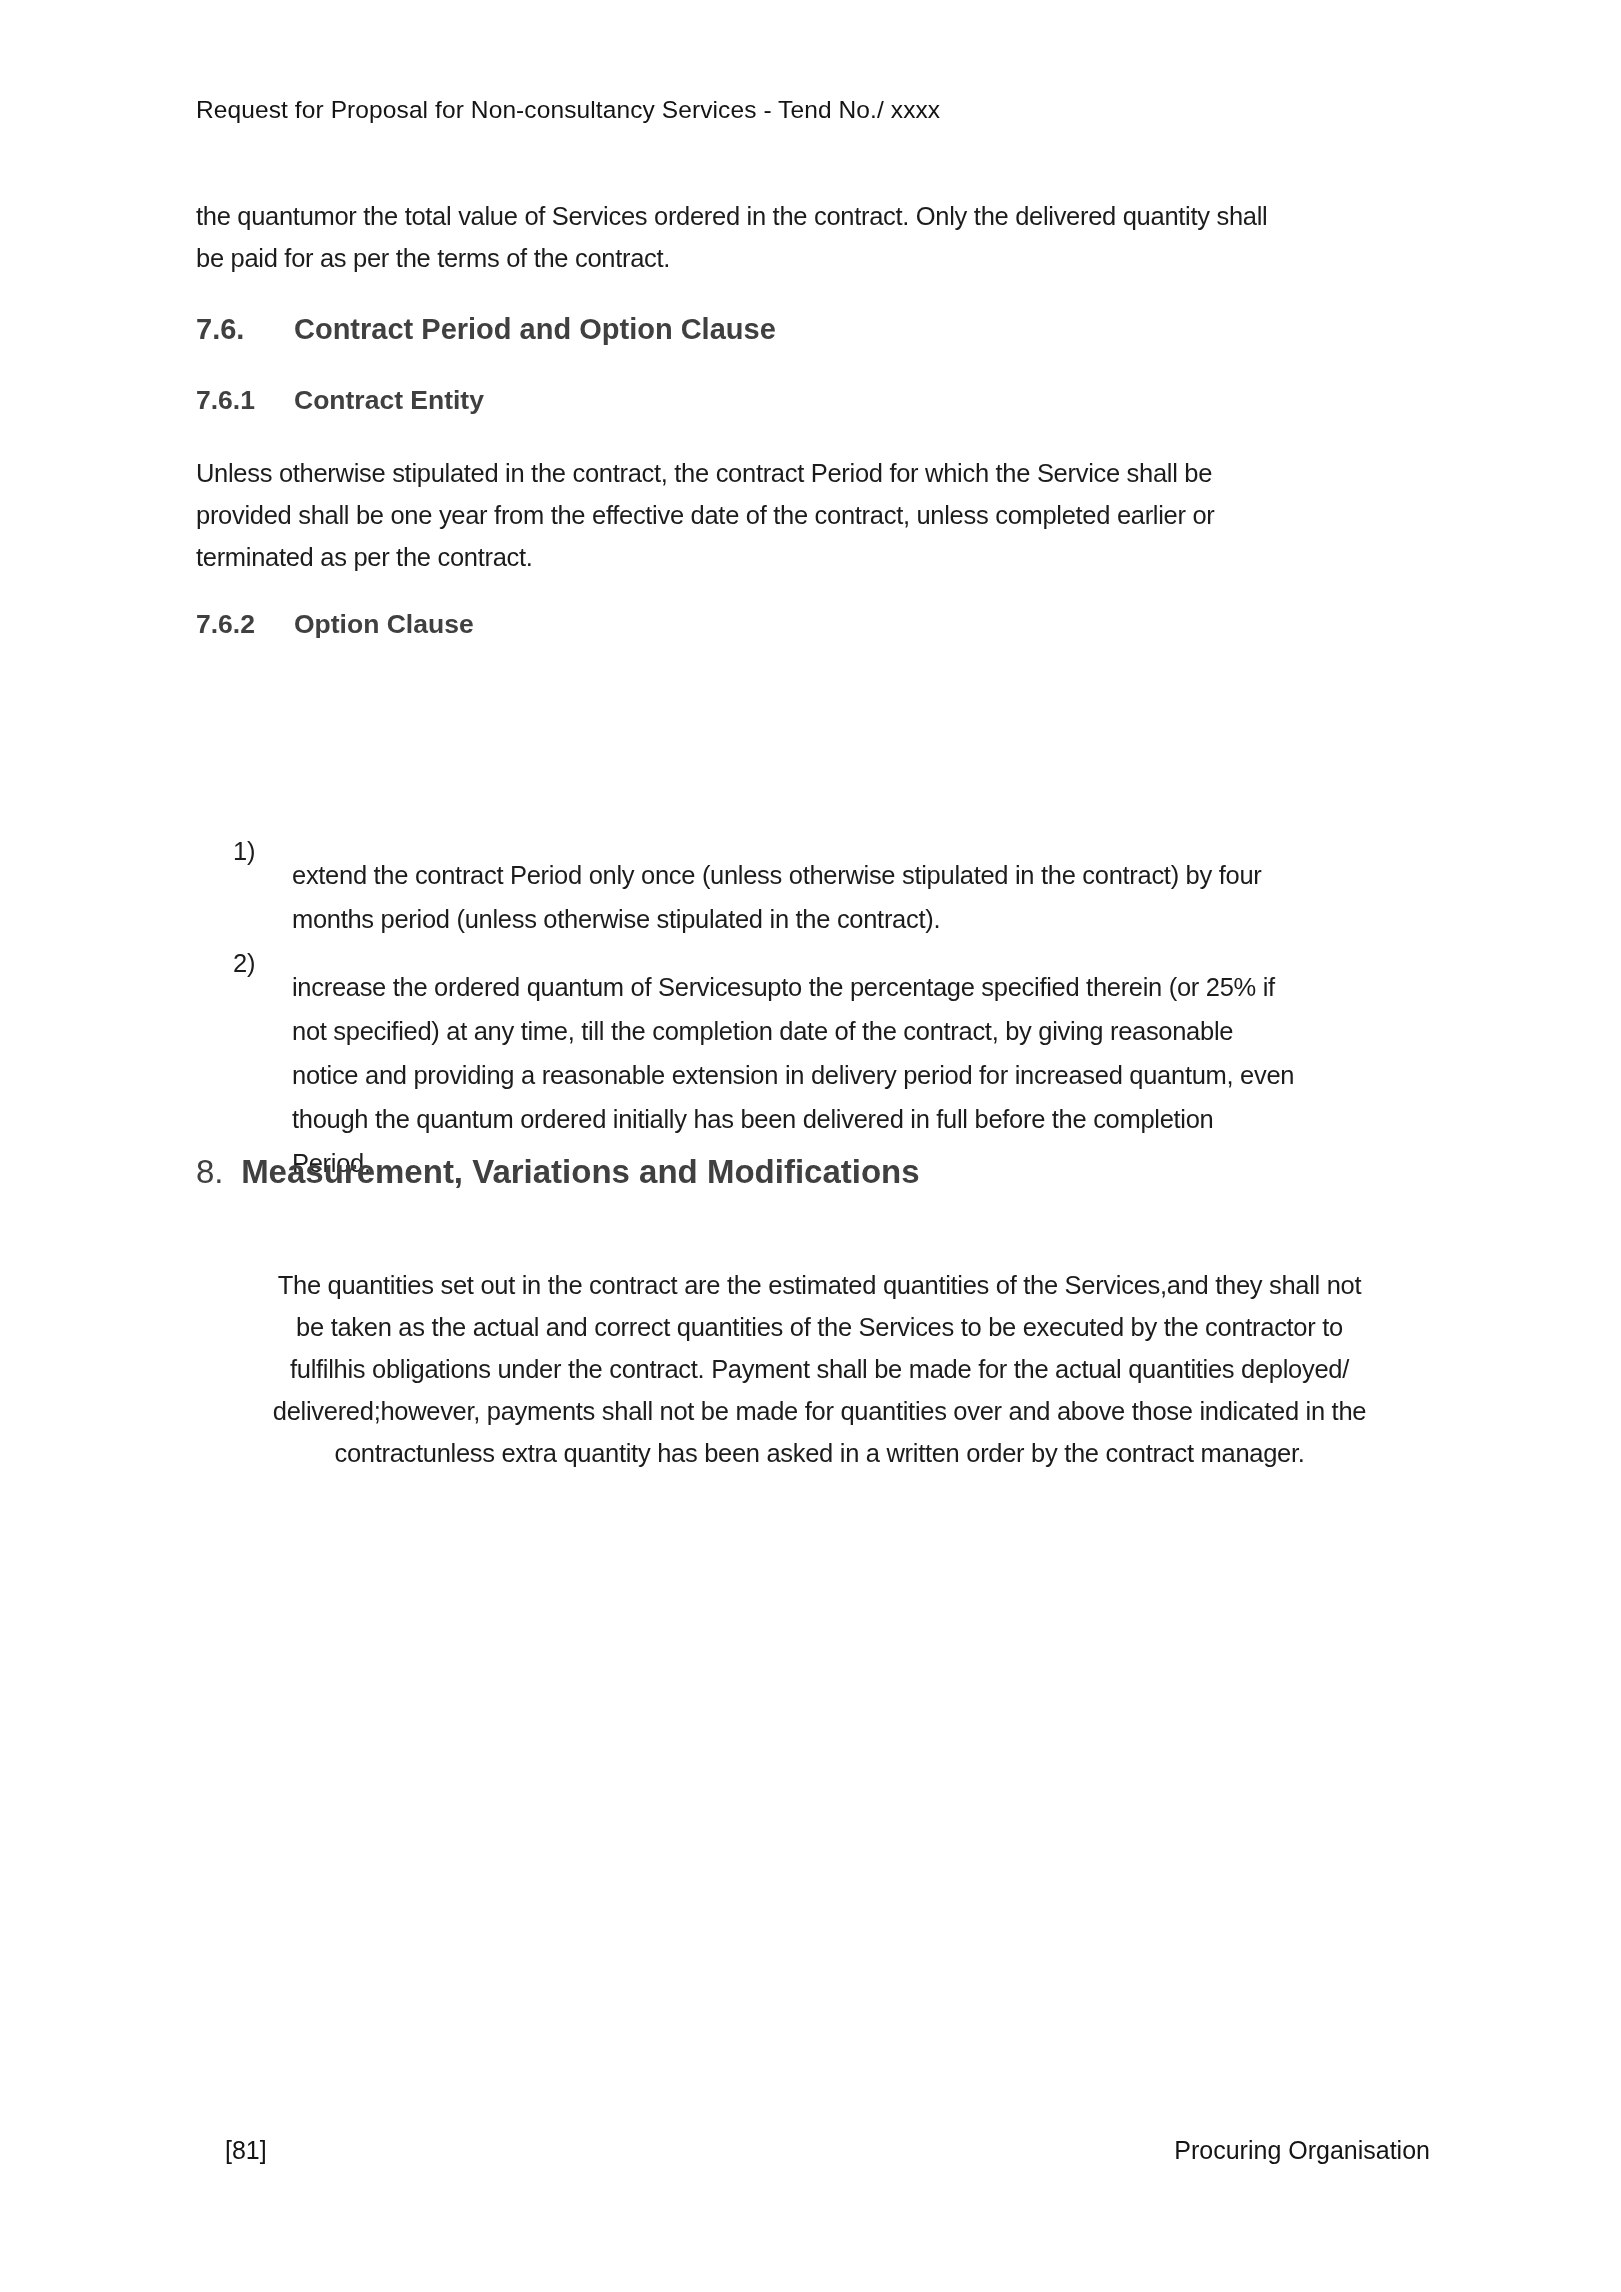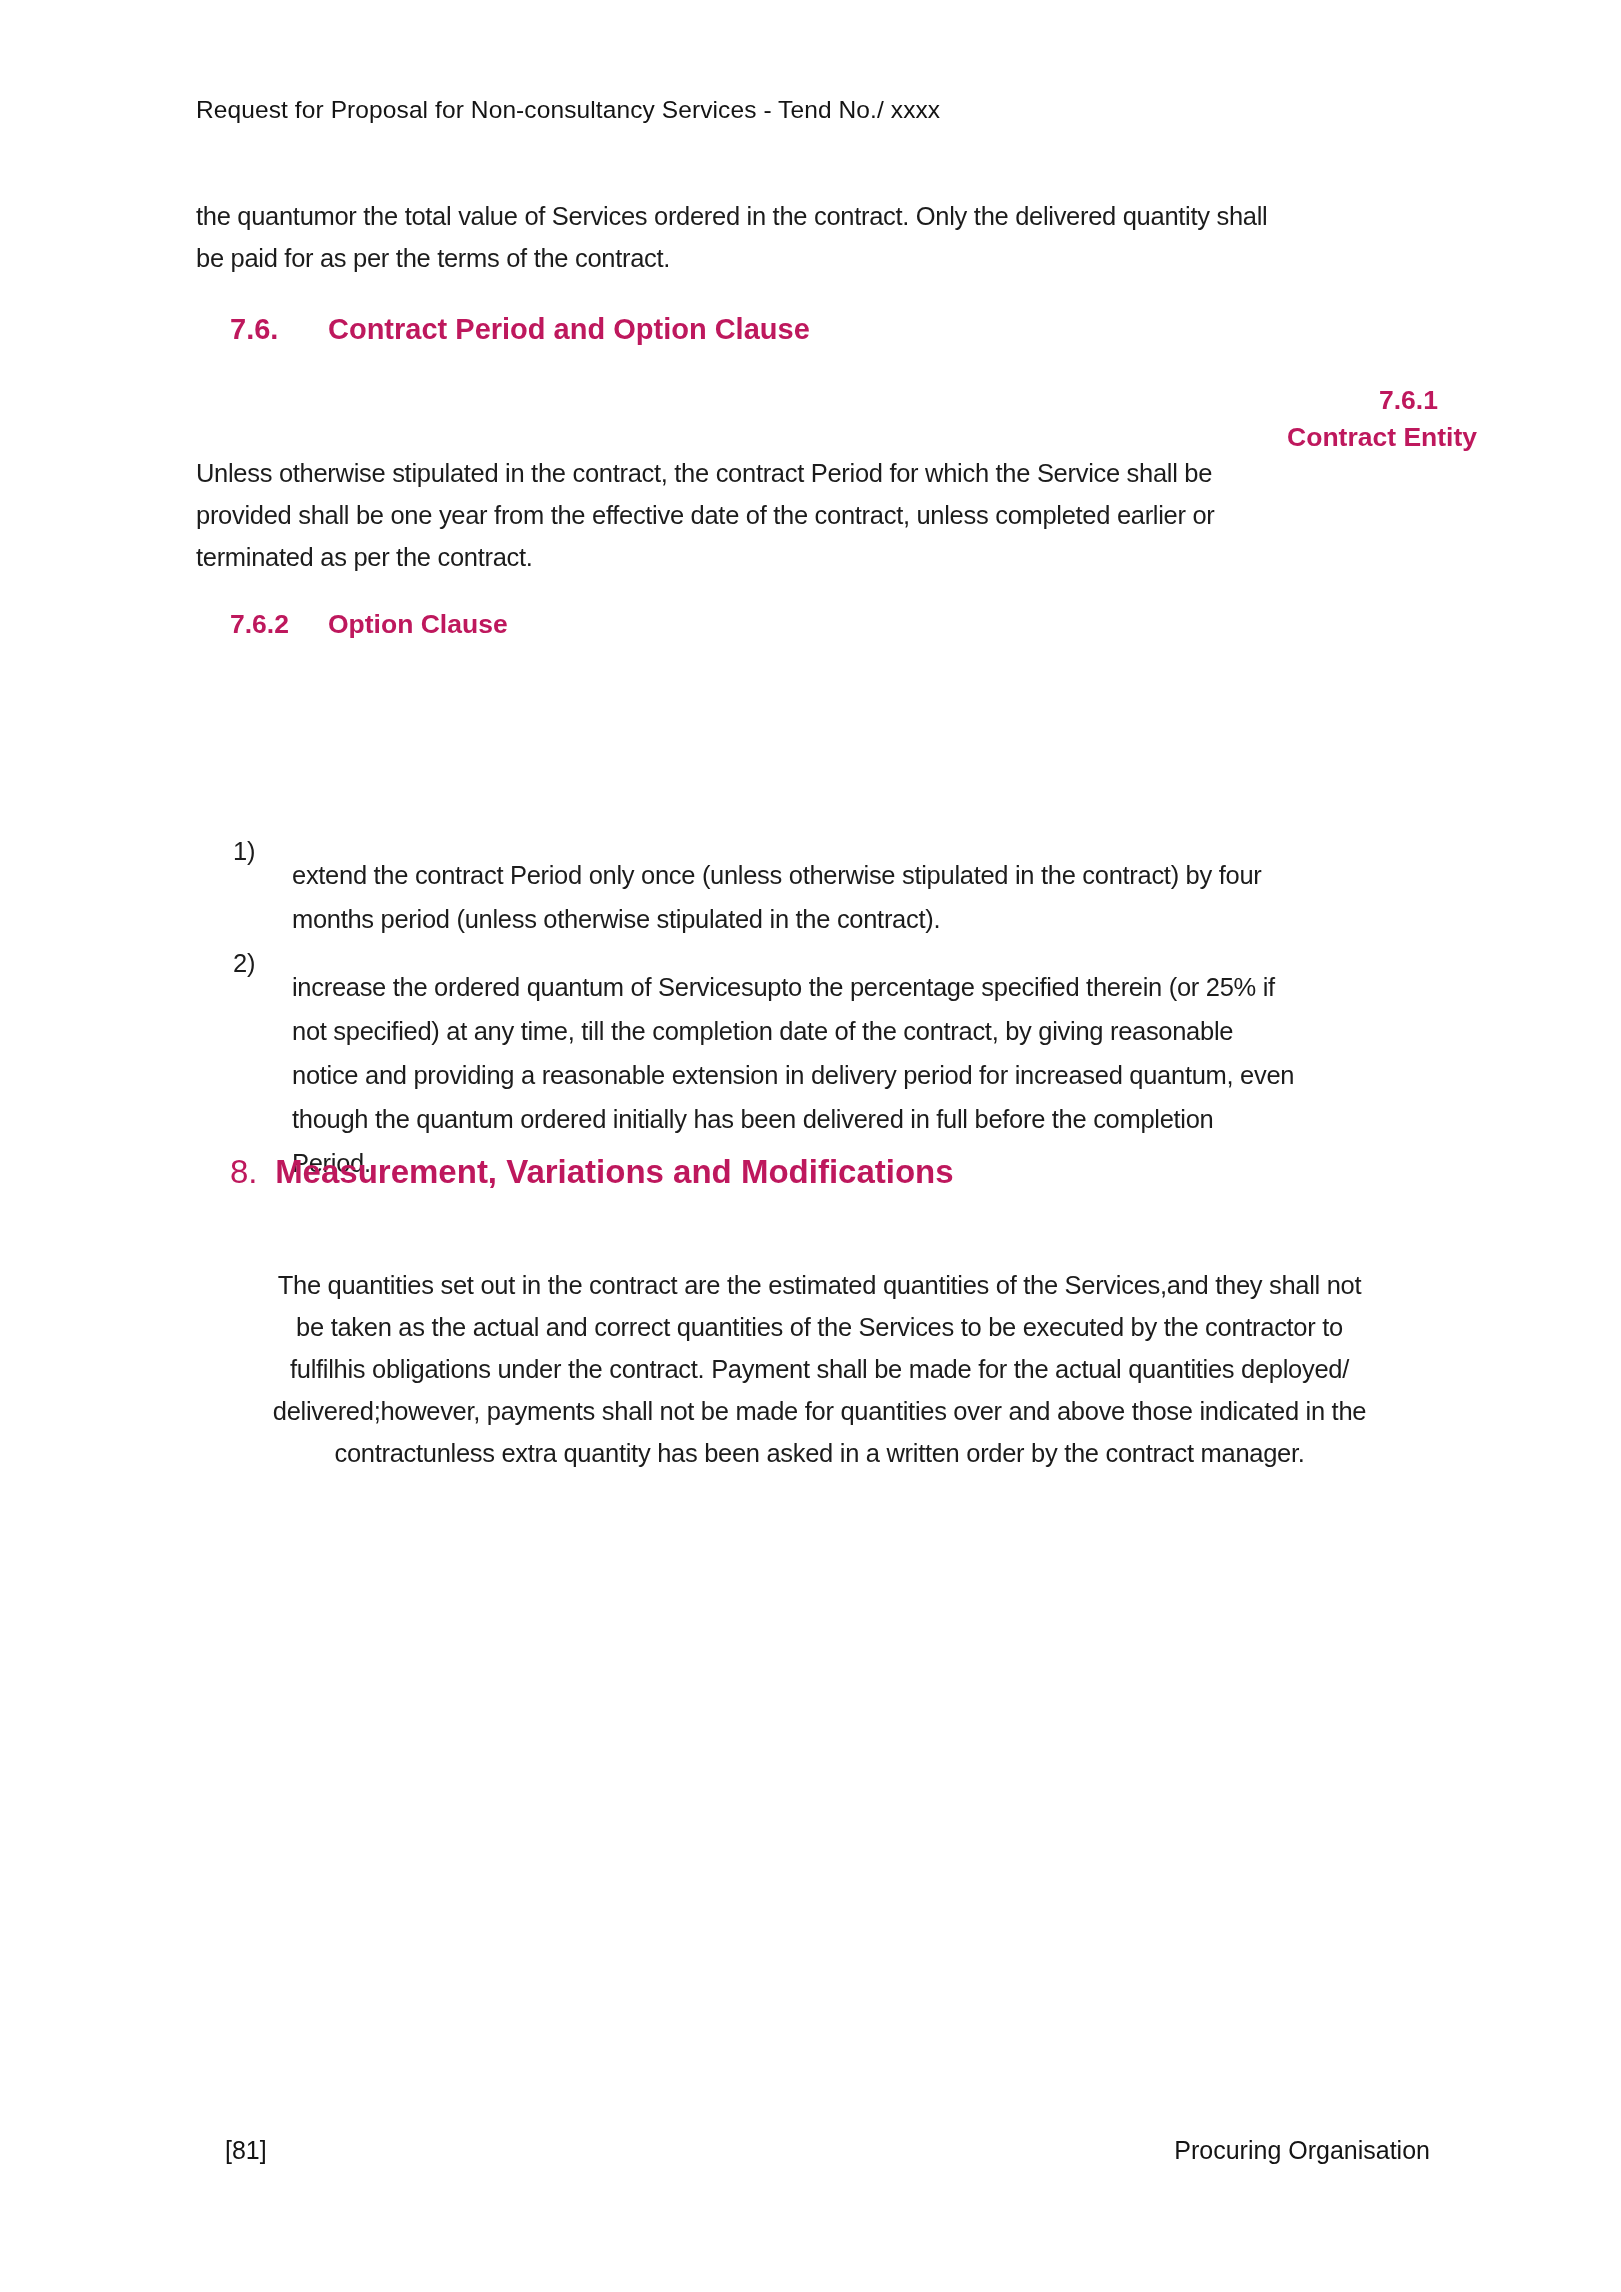--- a/index.html
+++ b/index.html
@@ -25,26 +25,26 @@
     font-size: 25.5px; line-height: 42px;
     letter-spacing: -0.3px;
     white-space: pre-line;
     color: #1c1c1c;
   }
   .p-intro   { top: 195px; }
   .p-contract{ top: 452px; }
   .p-option  { top: 677px; }
   .p-quant   { top: 1264px; text-align: center; }
 
-  .heading { display: flex; align-items: flex-end; font-weight: 700; color: #be185d; margin-left: 34px; }
+  .heading { display: flex; align-items: center; font-weight: 700; color: #404040; }
   .heading .hnum { flex: 0 0 auto; }
 
   .h-76  { top: 309px; font-size: 29px; line-height: 41px; }
   .h-76 .hnum, .h-761 .hnum, .h-762 .hnum, .h-81 .hnum { width: 98px; }
-  .h-761 { top: 382px; font-size: 26.5px; line-height: 37px; flex-direction: column; }
+  .h-761 { top: 382px; font-size: 26.5px; line-height: 37px; }
   .h-762 { top: 606px; font-size: 26.5px; line-height: 37px; }
   .h-8   { top: 1149px; font-size: 33px; line-height: 45px; }
   .h-8 .hnum { font-weight: 400; margin-right: 17.6px; }
   .h-81  { top: 1221px; font-size: 28px; line-height: 39px; }
 
   .num-list { top: 829px; left: 233px; width: 1210px; }
   .num-list .li { display: flex; }
   .num-list .li-num {
     flex: 0 0 59px;
     font-size: 25.5px; line-height: 44px;

